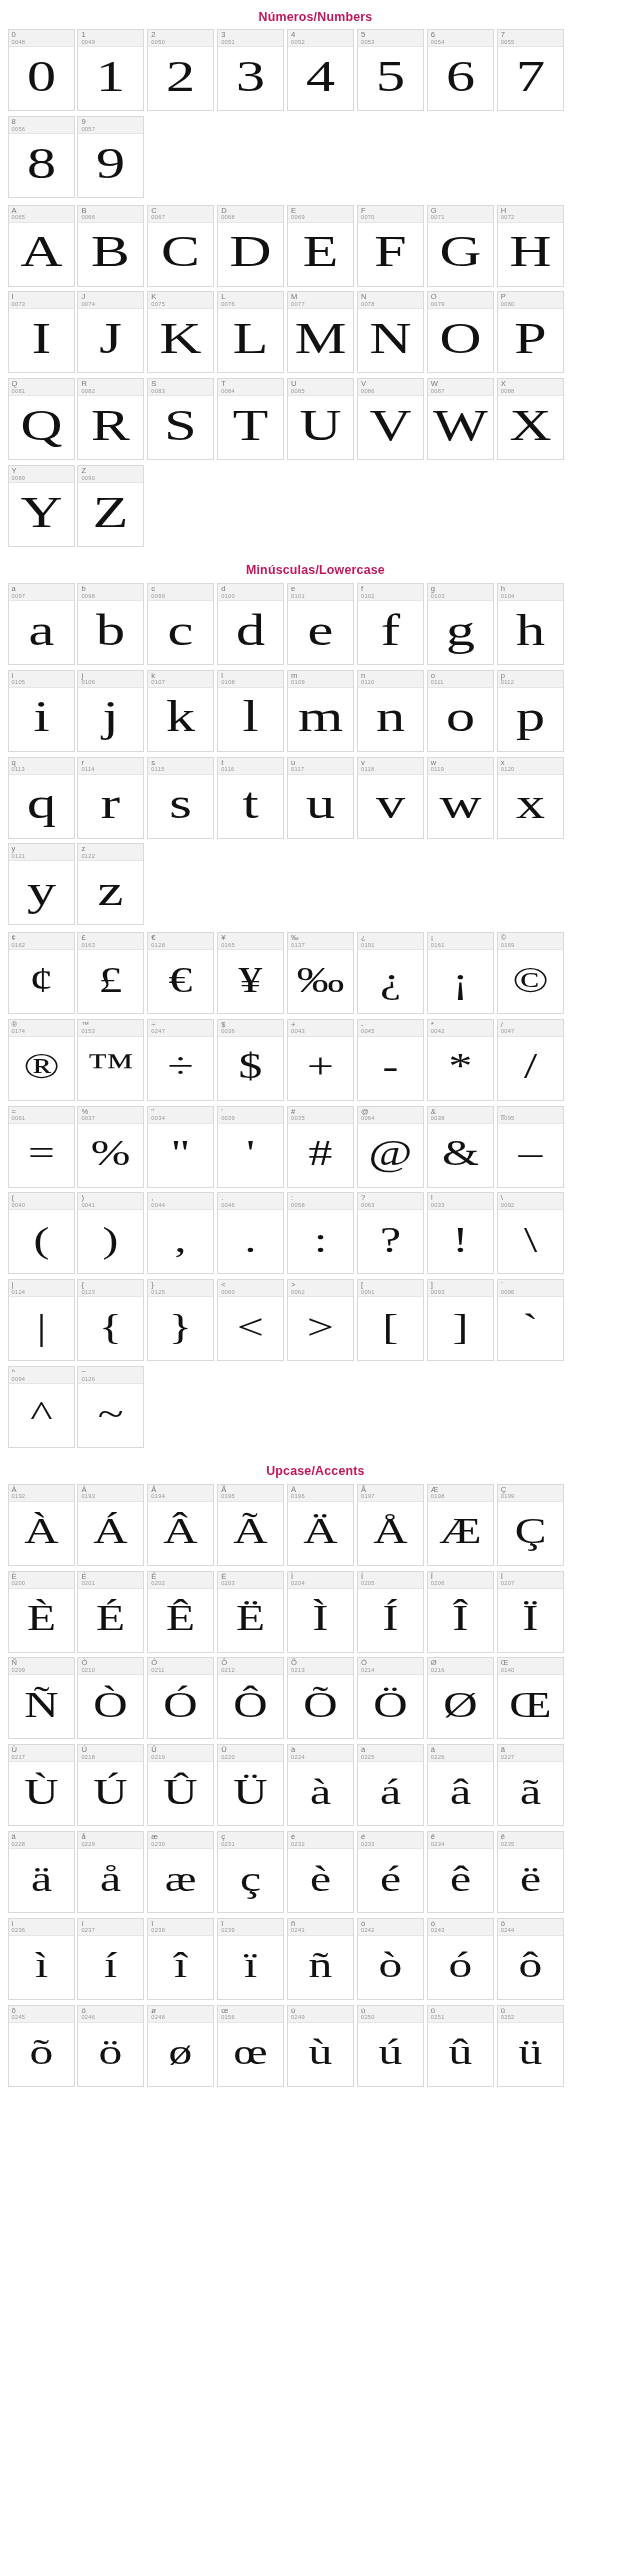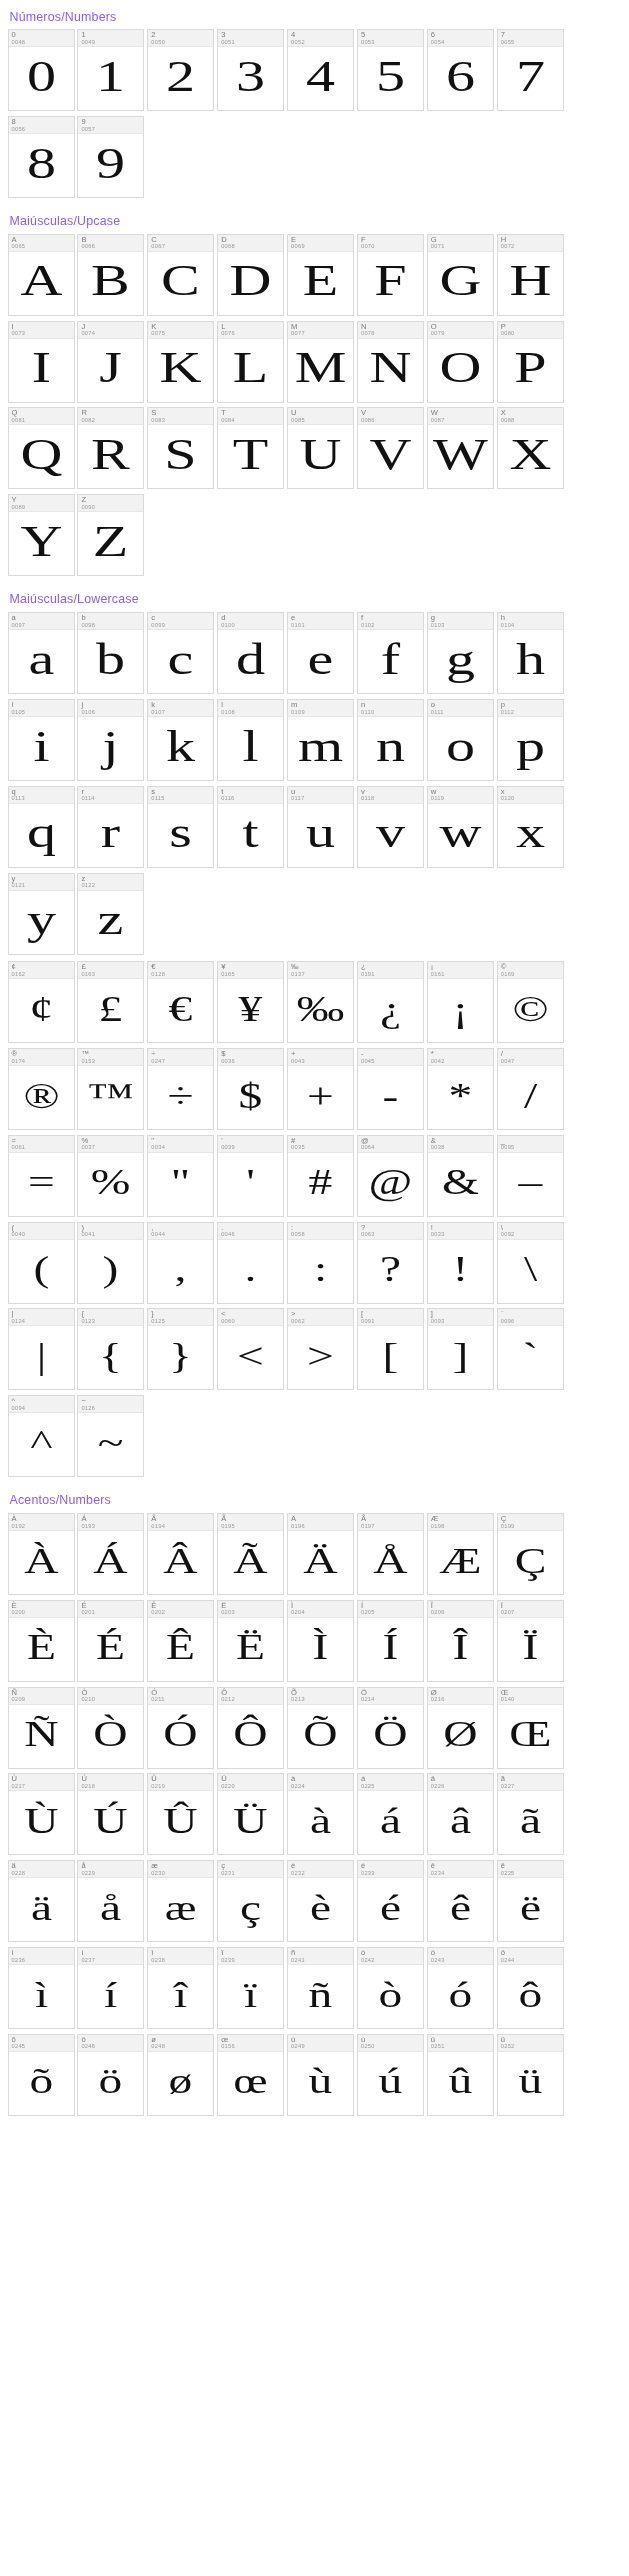--- a/index.html
+++ b/index.html
@@ -13,25 +13,26 @@
     color: #000000;
     -webkit-font-smoothing: antialiased;
   }
   .page {
     width: 629px;
     box-sizing: border-box;
     padding: 0 7.6px 9.5px 7.6px;
   }
   .section-title {
     font-size: 12.4px;
-    color: #8b5cf6;
+    color: #be185d;
     margin: 0 0 5.7px 1.9px;
     padding-top: 9.5px;
-    font-weight: normal;
+    font-weight: bold;
     letter-spacing: 0.2px;
+    text-align: center;
   }
   .grid {
     display: flex;
     flex-wrap: wrap;
     align-content: flex-start;
   }
   .cell {
     width: 67px;
     height: 82px;
     box-sizing: border-box;
@@ -167,21 +168,20 @@
           <div class="cell">
             <div class="meta">
               <span class="ch">9</span>
               <span class="code">0057</span>
             </div>
             <div class="glyph">9</div>
           </div>
         </div>
       </div>
       <div class="sec">
-        <div class="section-title">Maiúsculas/Upcase</div>
         <div class="grid">
           <div class="cell">
             <div class="meta">
               <span class="ch">A</span>
               <span class="code">0065</span>
             </div>
             <div class="glyph">A</div>
           </div>
           <div class="cell">
             <div class="meta">
@@ -354,21 +354,21 @@
           <div class="cell">
             <div class="meta">
               <span class="ch">Z</span>
               <span class="code">0090</span>
             </div>
             <div class="glyph">Z</div>
           </div>
         </div>
       </div>
       <div class="sec">
-        <div class="section-title">Maiúsculas/Lowercase</div>
+        <div class="section-title">Minúsculas/Lowercase</div>
         <div class="grid">
           <div class="cell">
             <div class="meta">
               <span class="ch">a</span>
               <span class="code">0097</span>
             </div>
             <div class="glyph">a</div>
           </div>
           <div class="cell">
             <div class="meta">
@@ -839,21 +839,21 @@
           <div class="cell">
             <div class="meta">
               <span class="ch">~</span>
               <span class="code">0126</span>
             </div>
             <div class="glyph small">~</div>
           </div>
         </div>
       </div>
       <div class="sec">
-        <div class="section-title">Acentos/Numbers</div>
+        <div class="section-title">Upcase/Accents</div>
         <div class="grid">
           <div class="cell">
             <div class="meta">
               <span class="ch">À</span>
               <span class="code">0192</span>
             </div>
             <div class="glyph small">À</div>
           </div>
           <div class="cell">
             <div class="meta">

